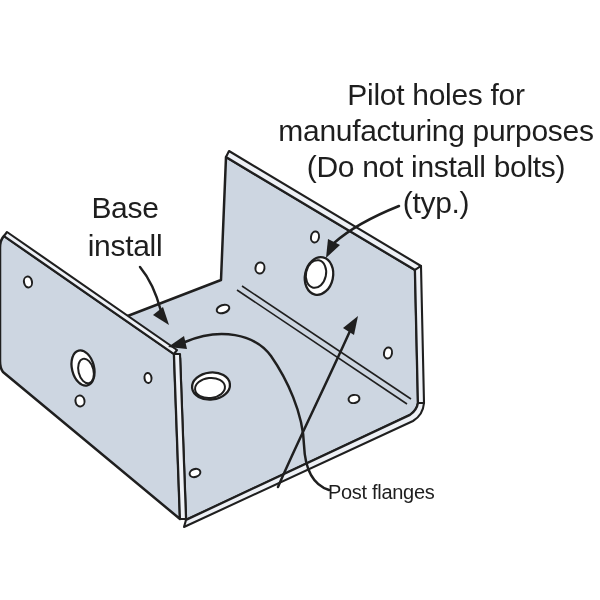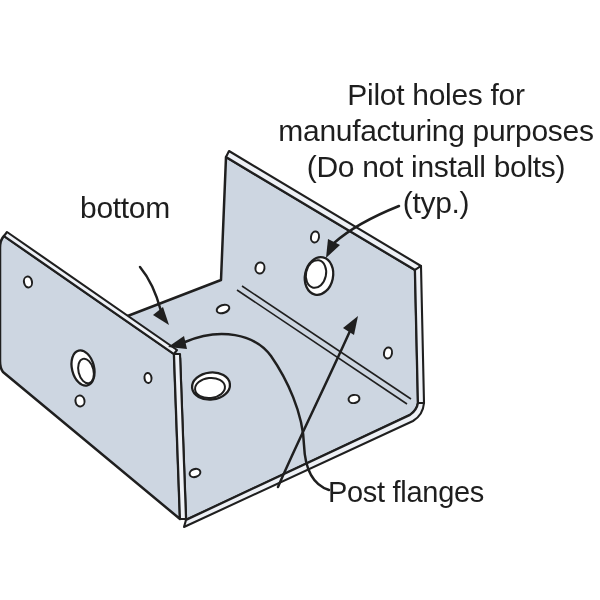--- a/index.html
+++ b/index.html
@@ -27,21 +27,21 @@
     position: absolute;
     color: var(--text, #1e1e1e);
     font-size: 30px;
     line-height: 36px;
     text-align: center;
     letter-spacing: -0.3px;
     white-space: nowrap;
   }
   .label-pilot   { left: 256px; top: 77px;  width: 360px; }
   .label-base    { left: 55px;  top: 189px; width: 140px; line-height: 38px; }
-  .label-post    { left: 328px; top: 474px; width: 200px; text-align: left; font-size: 29px; }
+  .label-post    { left: 328px; top: 474px; width: 200px; text-align: left; font-size: 20px; }
 </style>
 </head>
 <body>
 
 <div class="stage">
 
   <svg width="600" height="600" viewBox="0 0 600 600">
 
     <path class="face" d="M 125,317 L 221,280 L 226,157 L 415,270 L 418,403 Q 417,410 410,415 L 186,520 L 180,358 Z"></path>
 
@@ -90,20 +90,21 @@
   </svg>
 
   <div class="label label-pilot">
     <div>Pilot holes for</div>
     <div>manufacturing purposes</div>
     <div>(Do not install bolts)</div>
     <div>(typ.)</div>
   </div>
 
   <div class="label label-base">
-    <div>bottom</div>
+    <div>Base</div>
+    <div>install</div>
   </div>
 
   <div class="label label-post">
     <span>Post flanges</span>
   </div>
 
 </div>
 
 </body></html>

